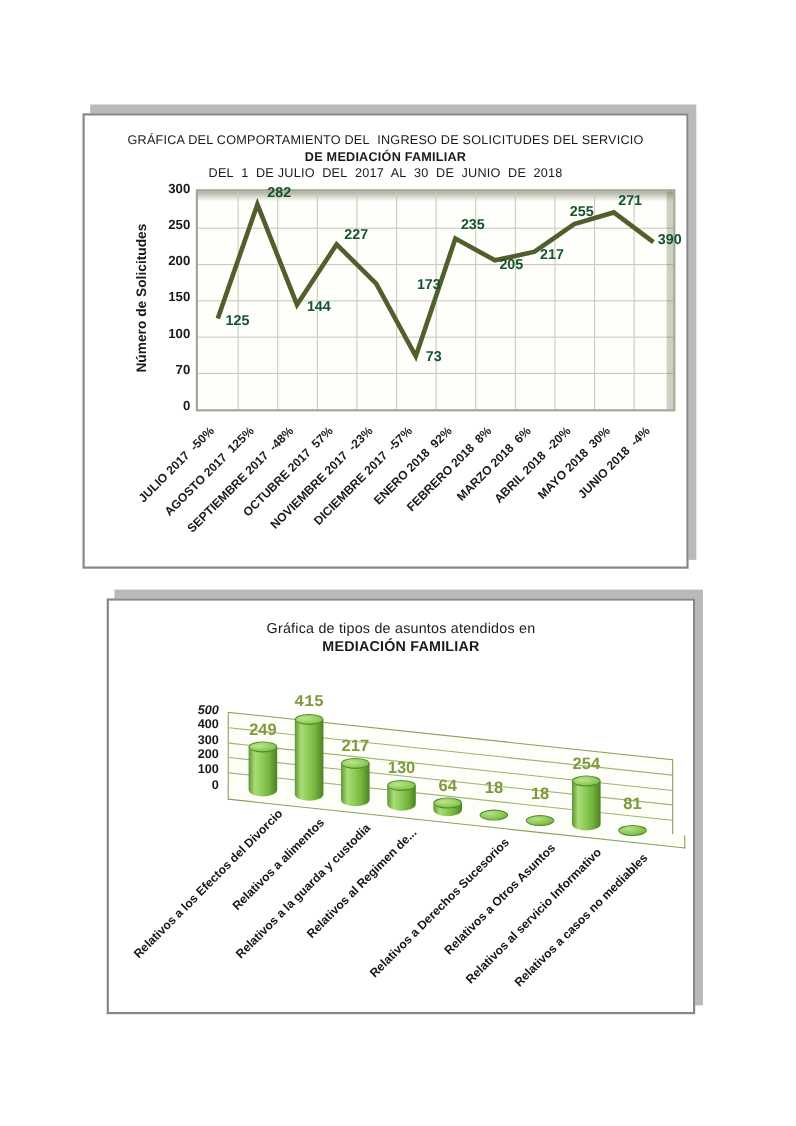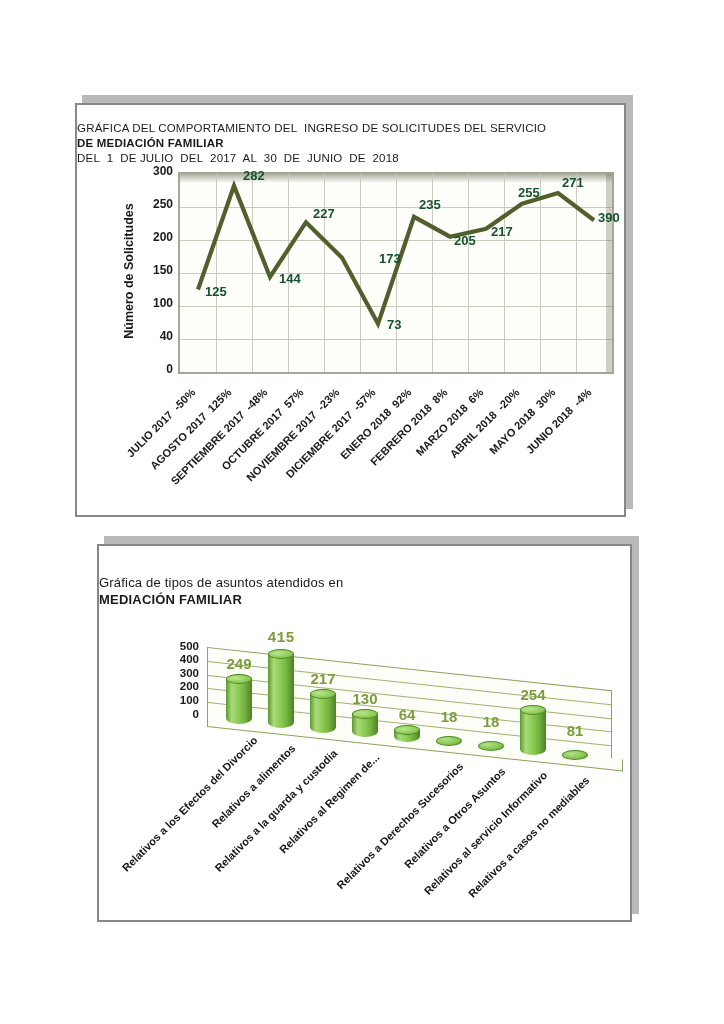--- a/index.html
+++ b/index.html
@@ -2,23 +2,23 @@
 <html><head>
 <meta charset="utf-8">
 <style>
   html,body{margin:0;padding:0;background:#ffffff;}
   .page{position:relative;width:724px;height:1024px;background:#ffffff;overflow:hidden;
         font-family:"Liberation Sans",sans-serif;color:#1a1a1a;}
   .card{position:absolute;background:#ffffff;border:2px solid #878787;
         box-shadow:7px -8px 0 0 #b9b9b9;}
   #card1{left:75px;top:103px;width:547px;height:410px;}
   #card2{left:97px;top:544px;width:531px;height:374px;}
-  .titles{position:absolute;left:0;right:0;text-align:left;}
+  .titles{position:absolute;left:0;right:0;text-align:center;}
   #card1 .titles{top:16px;}
-  #card2 .titles{top:16px;margin-top:12px;}
+  #card2 .titles{top:16px;}
   .t-line{font-size:11.5px;line-height:15px;font-weight:500;letter-spacing:.2px;}
   .t-bold{font-weight:700;}
   #card2 .t-line{font-size:13px;line-height:17px;}
   
   .plot{position:absolute;left:101px;top:67px;width:432px;height:198px;
         background:#fefefa;border:2px solid #a3a896;box-sizing:content-box;}
   .plot::before{content:"";position:absolute;left:0;top:0;right:0;height:9px;
         background:linear-gradient(180deg,rgba(104,110,88,.55),rgba(104,110,88,0));pointer-events:none;}
   .plot::after{content:"";position:absolute;right:0;top:0;bottom:0;width:6px;
         background:rgba(93,104,68,.30);pointer-events:none;}
@@ -83,21 +83,21 @@
         <div class="hgrid" style="top: 164.5px;"></div>
         <svg width="432" height="198" style="position: absolute; left: 0px; top: 0px; overflow: visible;">
           <polyline points="18,115.5 54,11.9 90,103.0 126,48.2 162,83.8 198,149.8 234,42.9 270,62.7 306,54.8 342,29.7 378,19.1 414,46.2" fill="none" stroke="#515f2c" stroke-width="4.2"></polyline>
         </svg>
       </div>
   <div class="ytick1" style="top: 59px;">300</div>
       <div class="ytick1" style="top: 92px;">250</div>
       <div class="ytick1" style="top: 125px;">200</div>
       <div class="ytick1" style="top: 158px;">150</div>
       <div class="ytick1" style="top: 191px;">100</div>
-      <div class="ytick1" style="top: 224px;">40</div>
+      <div class="ytick1" style="top: 224px;">70</div>
       <div class="ytick1" style="top: 257px;">0</div>
       <div class="plabel" style="left: 128px; top: 185.5px;">125</div>
       <div class="plabel" style="left: 166px; top: 69.88px;">282</div>
       <div class="plabel" style="left: 202px; top: 172.96px;">144</div>
       <div class="plabel" style="left: 236px; top: 108.18px;">227</div>
       <div class="plabel" style="left: 274px; top: 153px; margin-left: 28px;">173</div>
       <div class="plabel" style="left: 310px; top: 218.82px;">73</div>
       <div class="plabel" style="left: 342px; top: 98.9px;">235</div>
       <div class="plabel" style="left: 377px; top: 134.7px;">205</div>
       <div class="plabel" style="left: 414px; top: 125.78px;">217</div>
@@ -123,21 +123,21 @@
       <div class="t-line">Gráfica de tipos de asuntos atendidos en</div>
       <div class="t-line t-bold">MEDIACIÓN FAMILIAR</div>
     </div>
     <div class="panel" id="c2-panel">
         <div class="c2grid" style="top: 13.1px;"></div>
         <div class="c2grid" style="top: 26.7px;"></div>
         <div class="c2grid" style="top: 40.3px;"></div>
         <div class="c2grid" style="top: 53.9px;"></div>
       </div>
     <div class="floor"></div>
-  <div class="ytick2" style="top: 93.5px;">500</div>
+  <div class="ytick2" style="top: 93.5px; font-style: italic;">500</div>
       <div class="ytick2" style="top: 107.1px;">400</div>
       <div class="ytick2" style="top: 120.7px;">300</div>
       <div class="ytick2" style="top: 134.3px;">200</div>
       <div class="ytick2" style="top: 147.9px;">100</div>
       <div class="ytick2" style="top: 161.5px;">0</div>
       <div class="cyl-body" style="left: 127px; top: 133.18px; height: 44.82px;"></div>
       <div class="cyl-top" style="left: 127px; top: 128.18px;"></div>
       <div class="bval" style="left: 110px; top: 109.18px;">249</div>
       <div class="xcat2" style="left: -32px; top: 192px;">Relativos a los Efectos del Divorcio</div>
       <div class="cyl-body" style="left: 169px; top: 107.79px; height: 74.7px;"></div>

